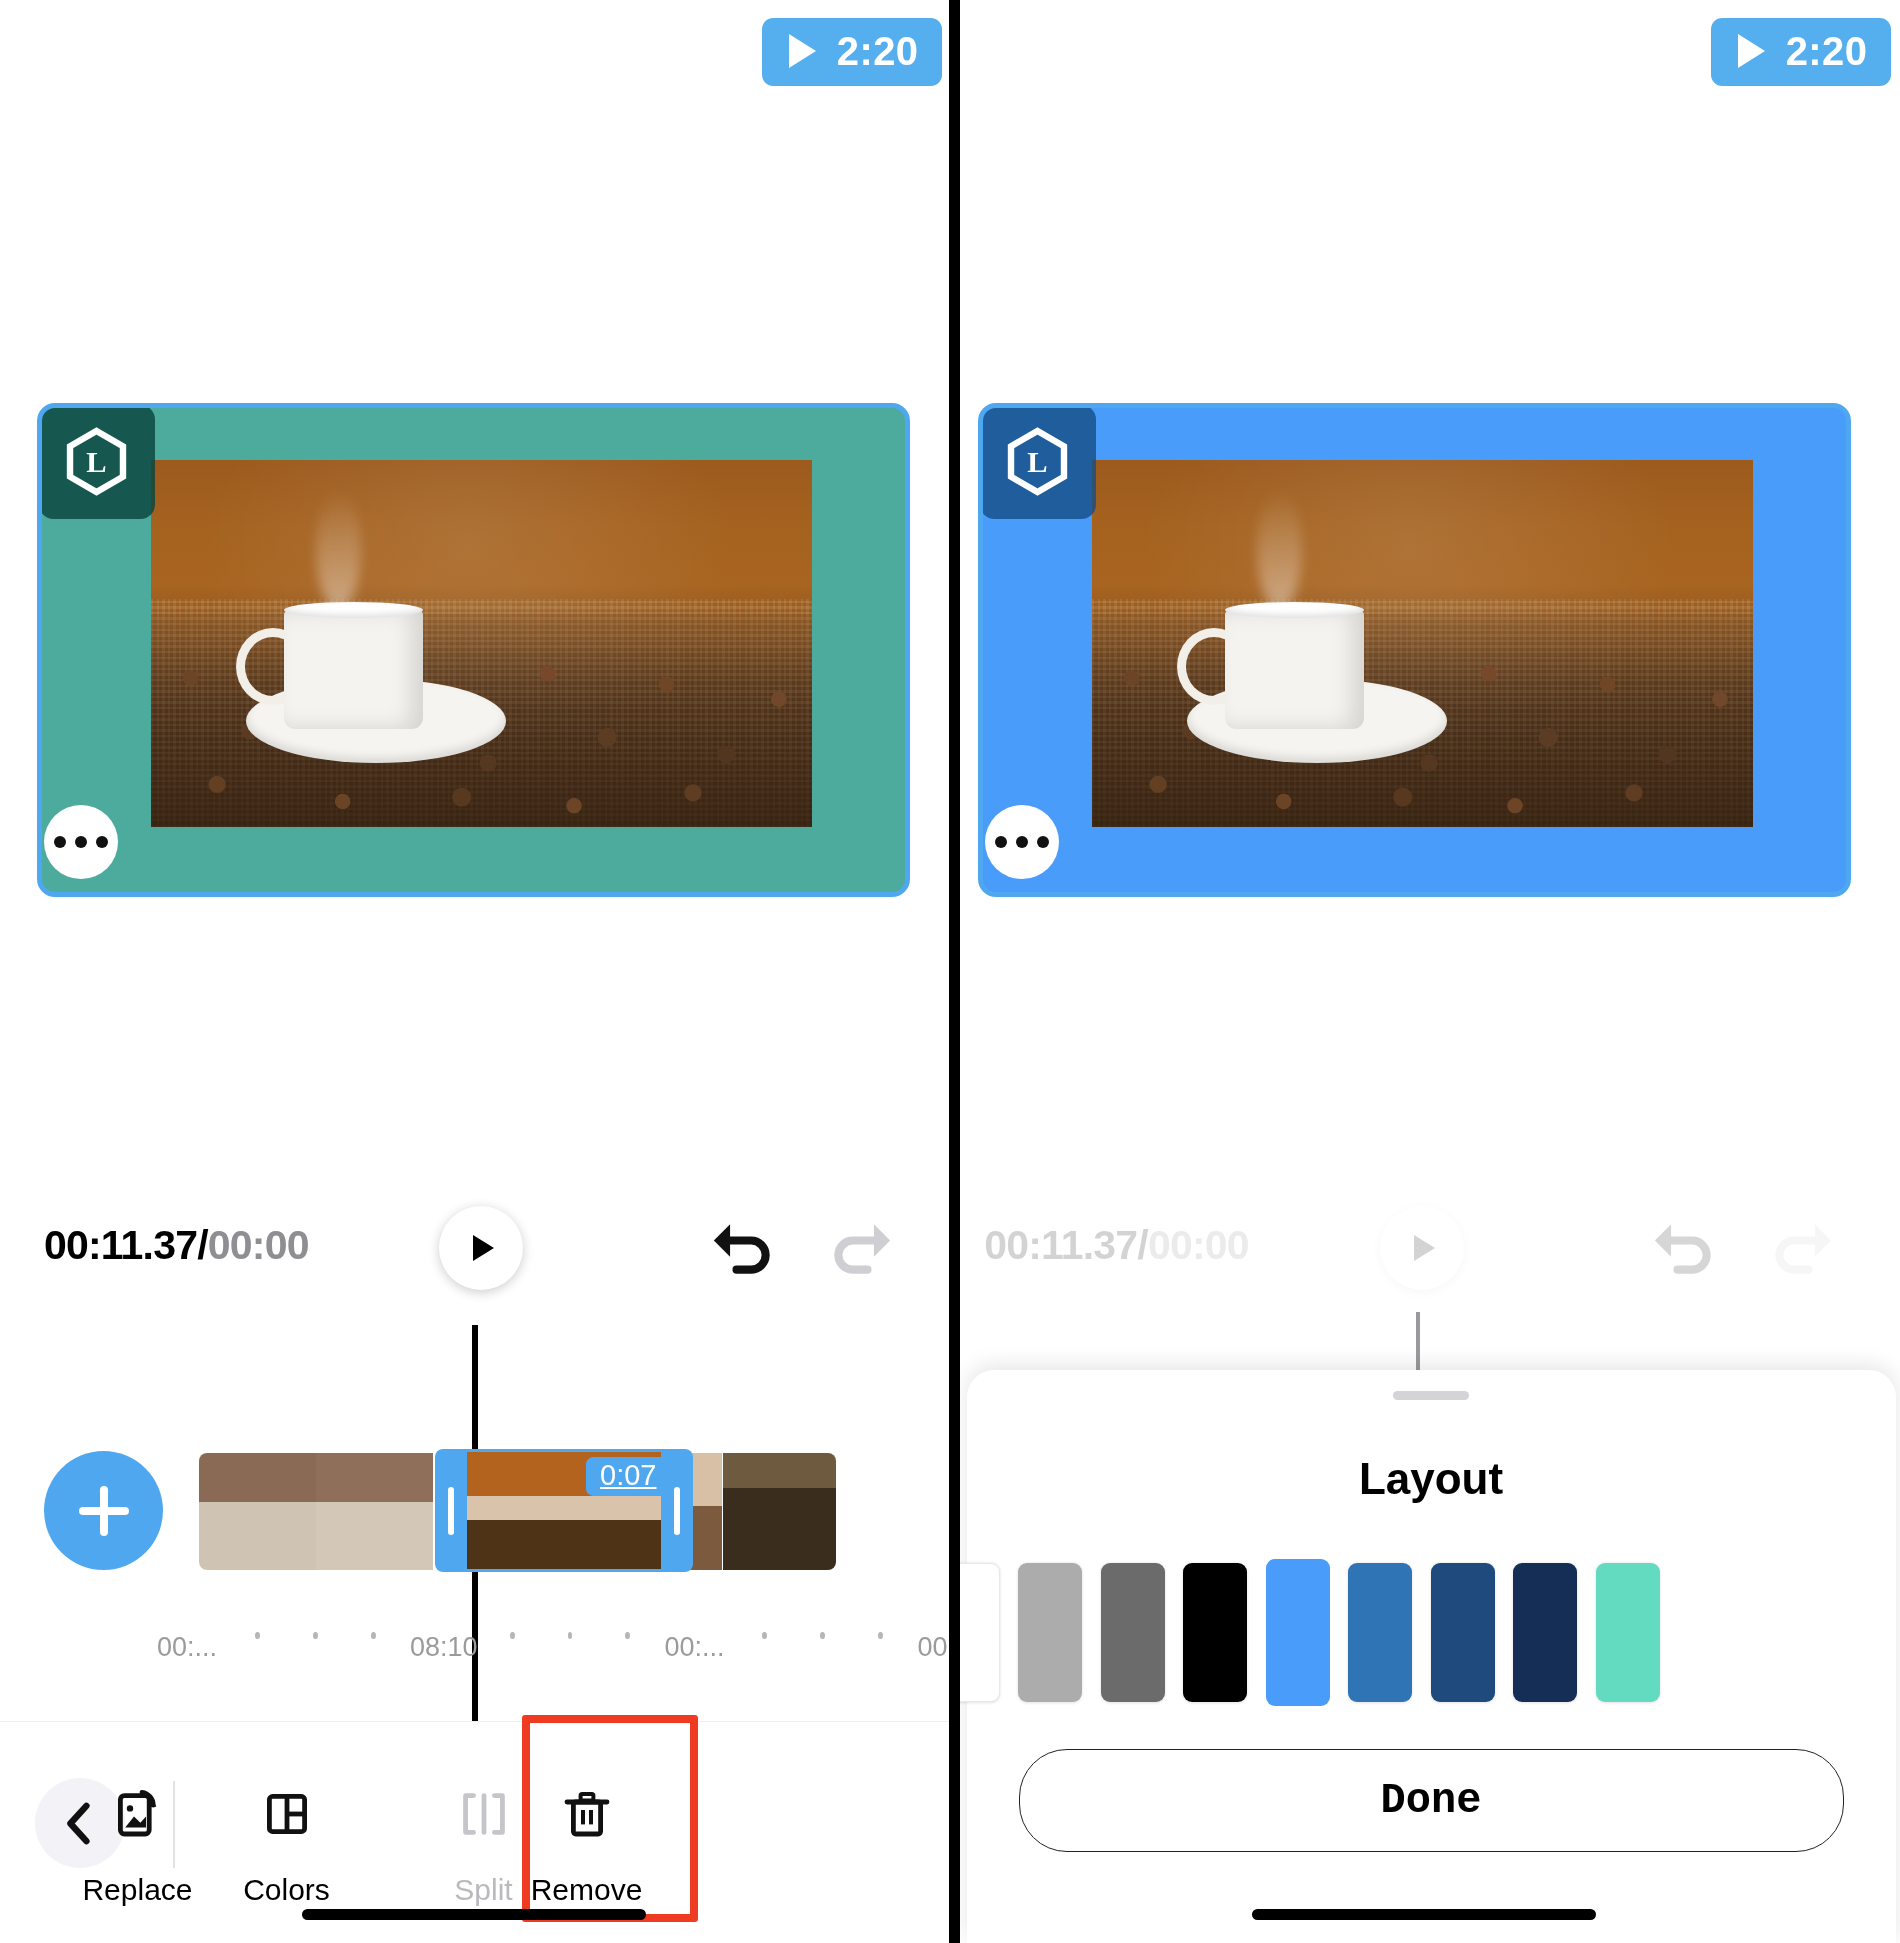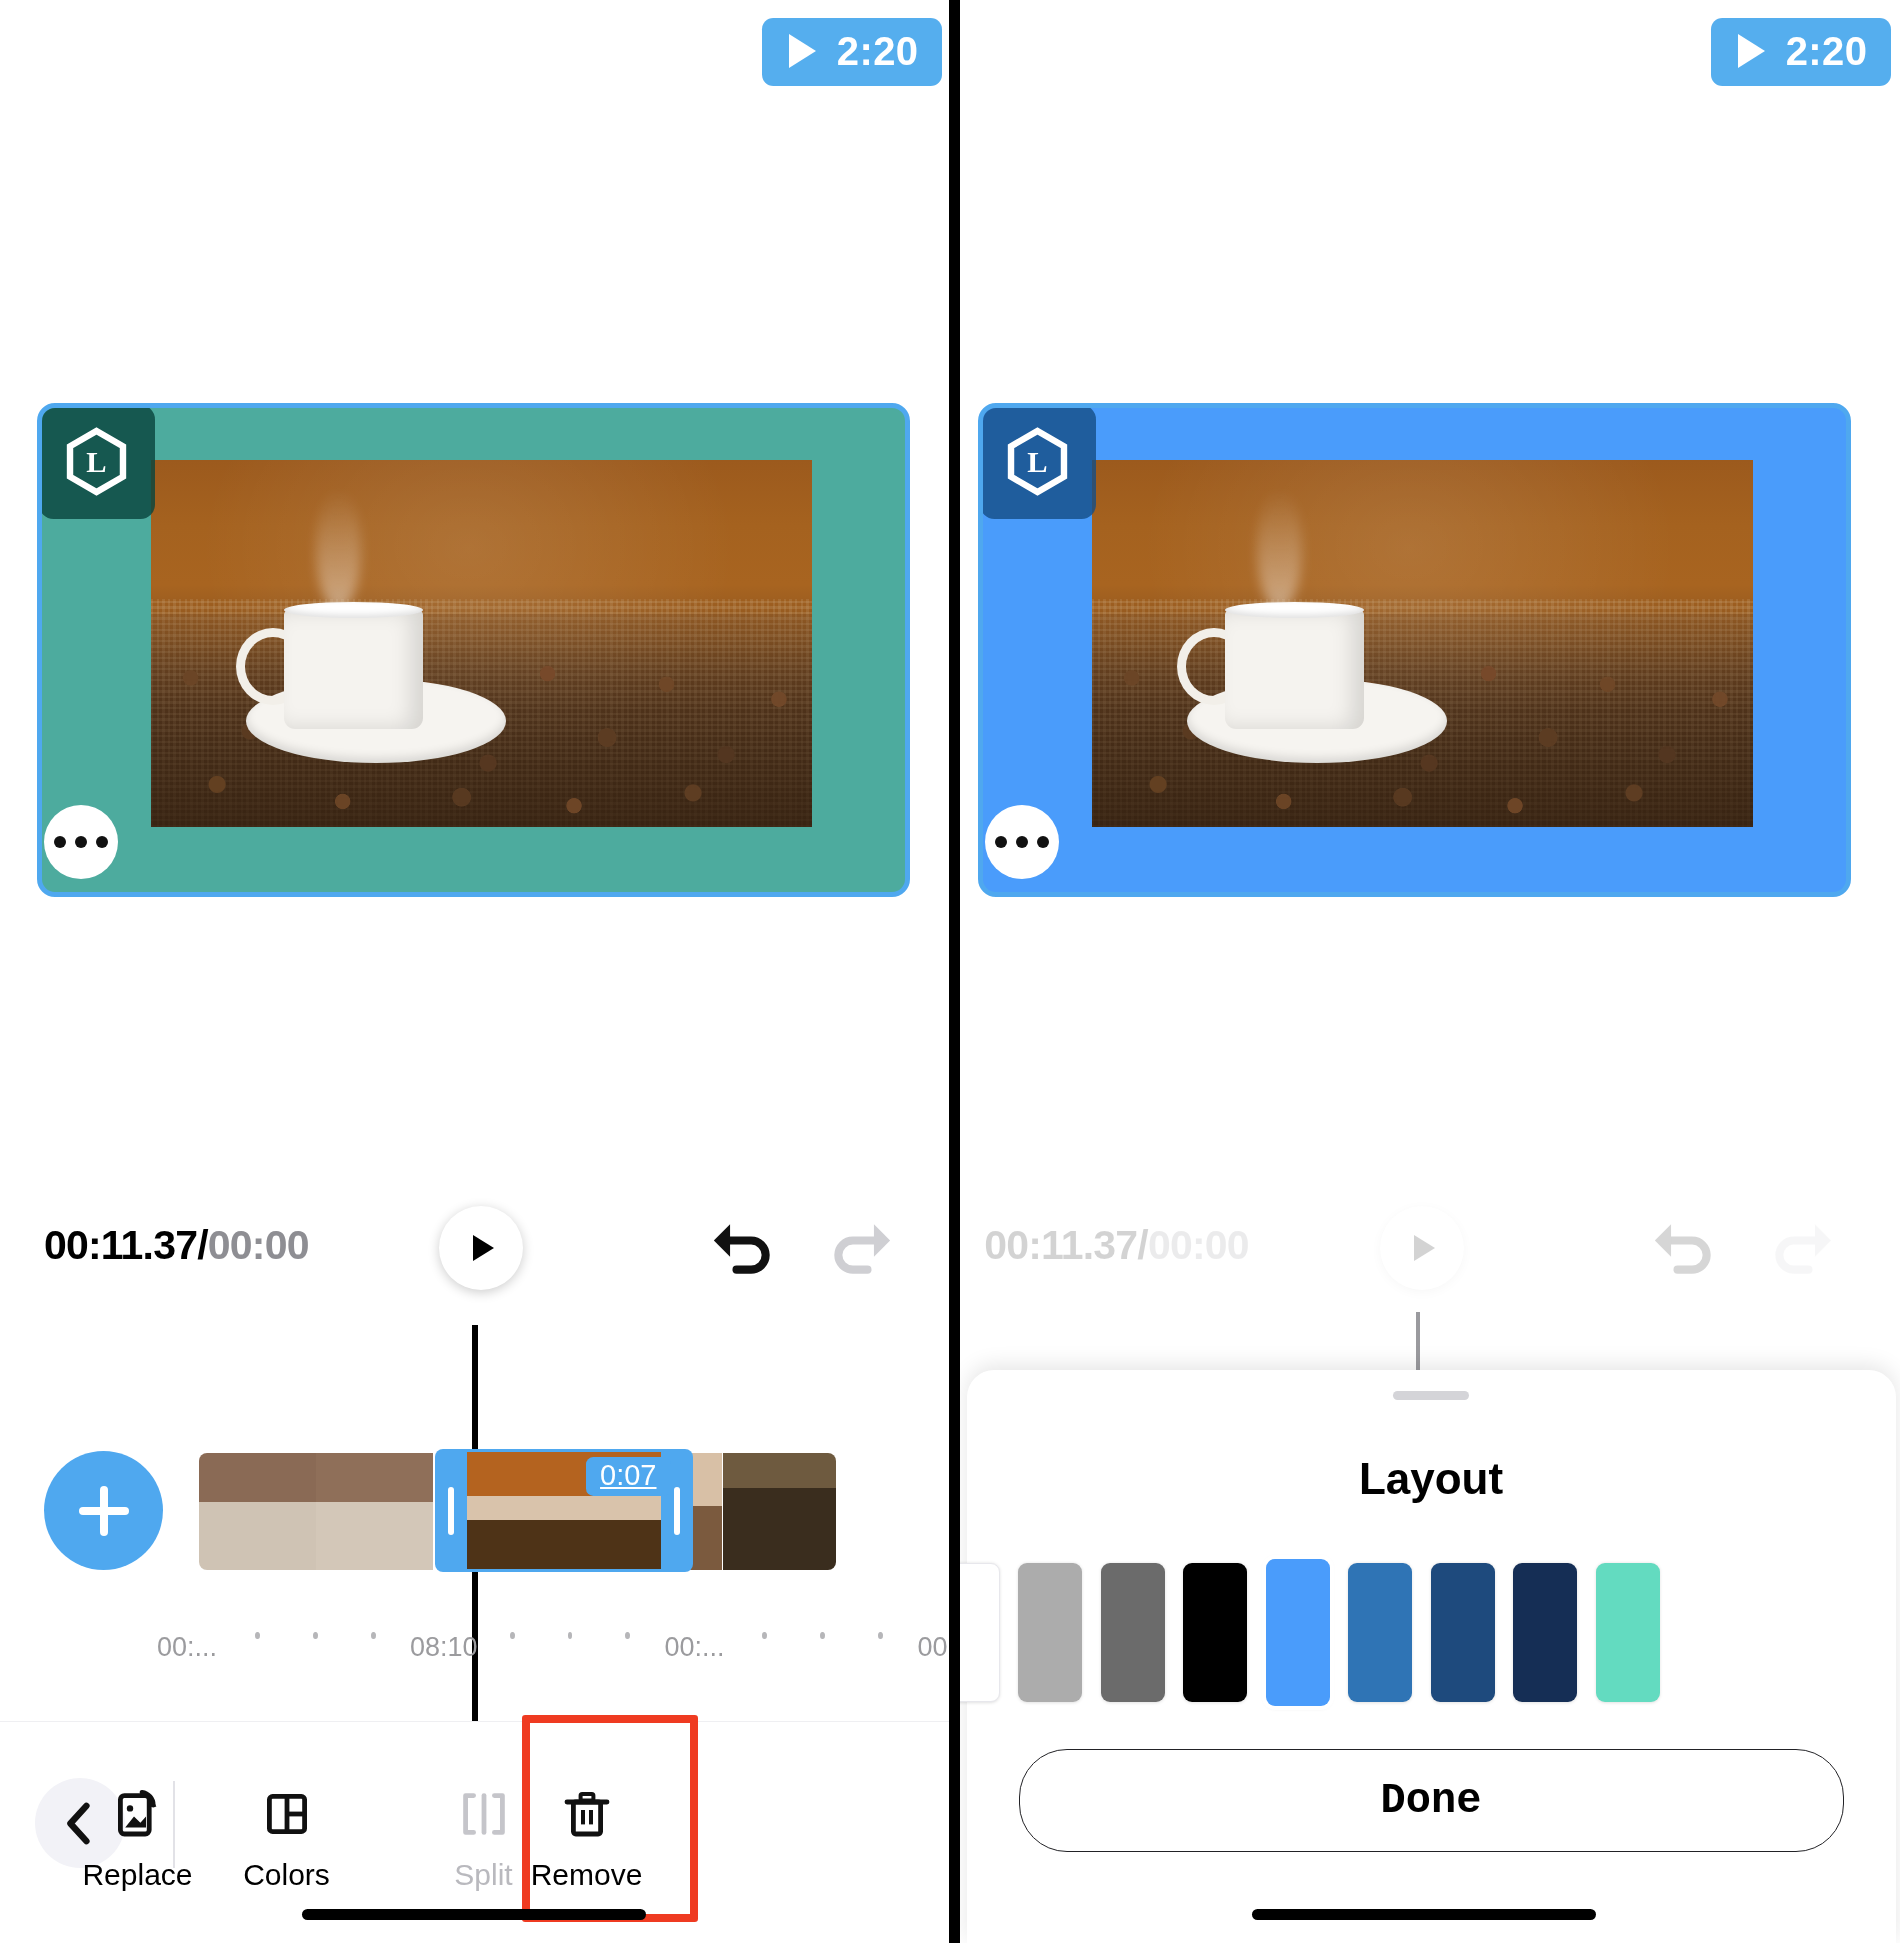--- a/index.html
+++ b/index.html
@@ -230,21 +230,21 @@
     display:flex;align-items:center;justify-content:center;
   }
   .tb-sep { position: absolute; background: #e2e2e7; }
   .tb-item {
     position: absolute;
     display:flex; flex-direction: column; align-items:center; justify-content:flex-start;
     width: 145px;
   }
   .tb-item .tb-icon { height: 58px; display:flex;align-items:center;justify-content:center; }
   .tb-item .tb-label {
-    margin-top: 15px;
+    margin-top: 30px;
     font-size: 30px; color: #000000; white-space: nowrap;
   }
   .tb-item.disabled .tb-label { color: #b9b9be; }
   .hl-box {
     position: absolute;
     border: 8px solid #ef3b21;
     border-radius: 3.2px;
     pointer-events: none;
   }
   .home-ind {

